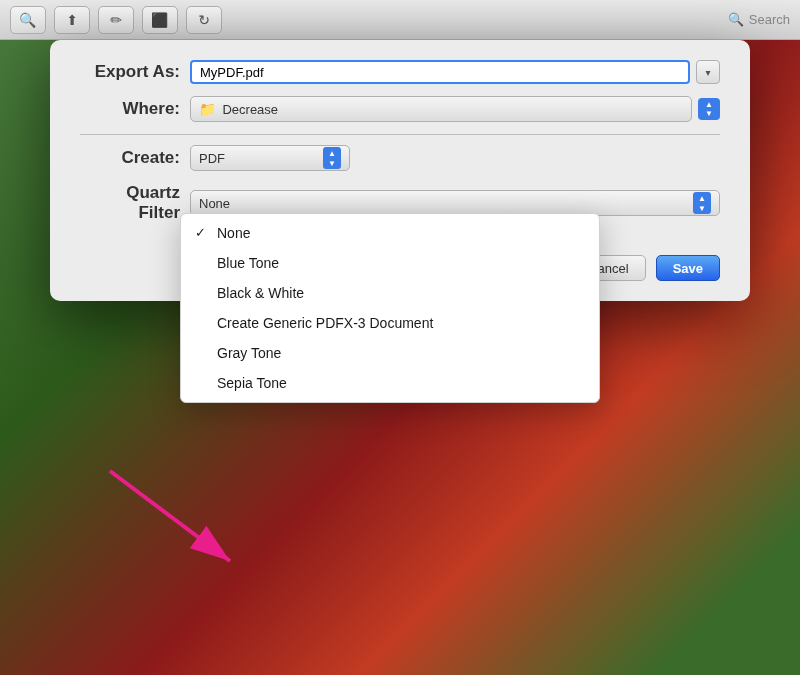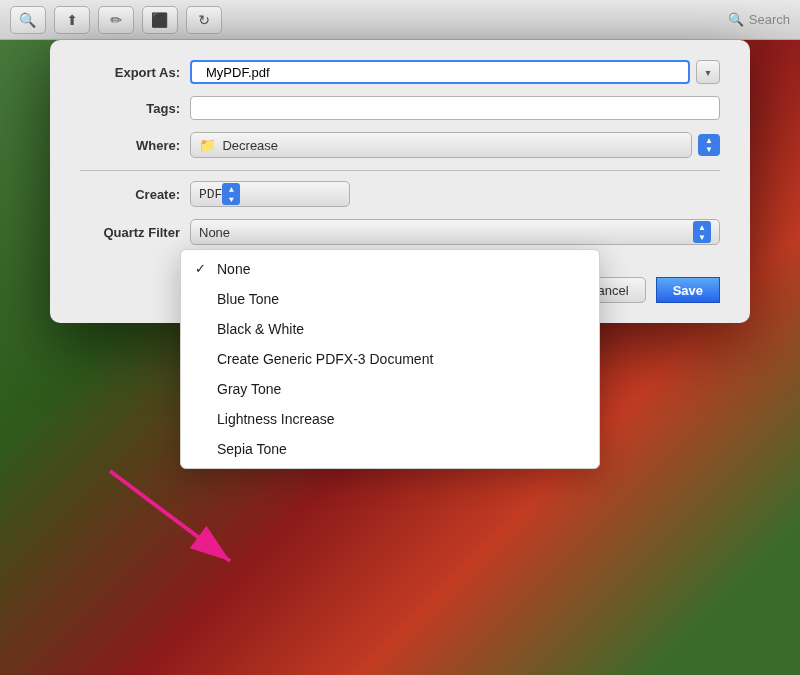--- a/index.html
+++ b/index.html
@@ -78,32 +78,32 @@
 
     .form-row {
       display: flex;
       align-items: center;
       margin-bottom: 12px;
     }
 
     .form-label {
       width: 100px;
       text-align: right;
-      font-size: 13px;
+      font-size: 17px;
       font-weight: 600;
       color: #333;
       margin-right: 10px;
     }
 
     .form-input {
       flex: 1;
       height: 24px;
       border: 2px solid #3b82f6;
       border-radius: 4px;
-      padding: 0 14px;
+      padding: 0 8px;
       font-size: 13px;
       background: white;
       outline: none;
     }
 
     .form-input-plain {
       flex: 1;
       height: 24px;
       border: 1px solid #b0b0b0;
       border-radius: 4px;
@@ -171,25 +171,25 @@
     }
 
     .format-select {
       width: 160px;
       height: 26px;
       background: linear-gradient(180deg, #f5f5f5 0%, #dcdcdc 100%);
       border: 1px solid #b0b0b0;
       border-radius: 5px;
       display: flex;
       align-items: center;
+      justify-content: space-between;
       padding: 0 8px;
       font-size: 13px;
       color: #333;
       cursor: pointer;
-      font-family: Liberation Mono, monospace;
     }
 
     .format-arrows {
       width: 18px;
       height: 22px;
       background: #3b7de8;
       border-radius: 3px;
       display: flex;
       flex-direction: column;
       align-items: center;
@@ -282,21 +282,21 @@
       font-size: 13px;
       cursor: pointer;
       color: #333;
     }
 
     .btn-save {
       height: 26px;
       padding: 0 16px;
       background: linear-gradient(180deg, #5ba8f5 0%, #2563eb 100%);
       border: 1px solid #1a4fbd;
-      border-radius: 0;
+      border-radius: 5px;
       font-size: 13px;
       cursor: pointer;
       color: white;
       font-weight: 600;
     }
 
     .folder-icon {
       color: #4a9ede;
       font-size: 14px;
     }
@@ -332,24 +332,20 @@
   <div class="dialog-body">
 
     <div class="form-row">
       <div class="form-label">Export As:</div>
       <input class="form-input" type="text" value="MyPDF.pdf" style="">
       <div class="expand-btn">
         <span>▾</span>
       </div>
     </div>
 
-    <div class="form-row">
-      <div class="form-label">Tags:</div>
-      <input class="form-input-plain" type="text" value="" style="">
-    </div>
 
     <div class="form-row">
       <div class="form-label">Where:</div>
       <div class="where-select">
         <span class="folder-icon">📁</span>
         <span>Decrease</span>
       </div>
       <div class="where-arrows">
         <span style="font-size:8px; line-height:1;">▲</span>
         <span style="font-size:8px; line-height:1;">▼</span>
@@ -387,23 +383,20 @@
           <span>Blue Tone</span>
         </div>
         <div class="dropdown-item">
           <span>Black &amp; White</span>
         </div>
         <div class="dropdown-item">
           <span>Create Generic PDFX-3 Document</span>
         </div>
         <div class="dropdown-item">
           <span>Gray Tone</span>
-        </div>
-        <div class="dropdown-item">
-          <span>Lightness Increase</span>
         </div>
         <div class="dropdown-item">
           <span>Sepia Tone</span>
         </div>
       </div>
     </div>
 
   </div>
 
   <div class="dialog-bottom-row">

